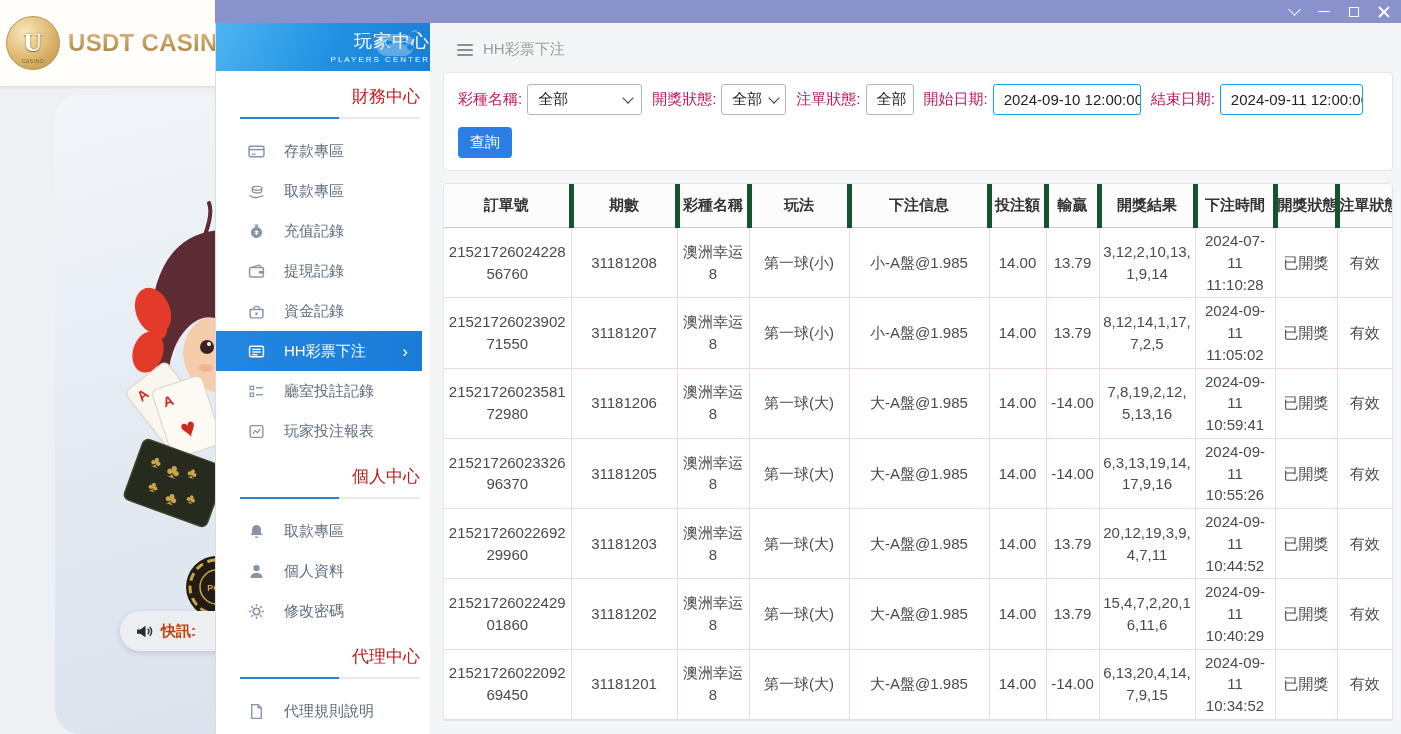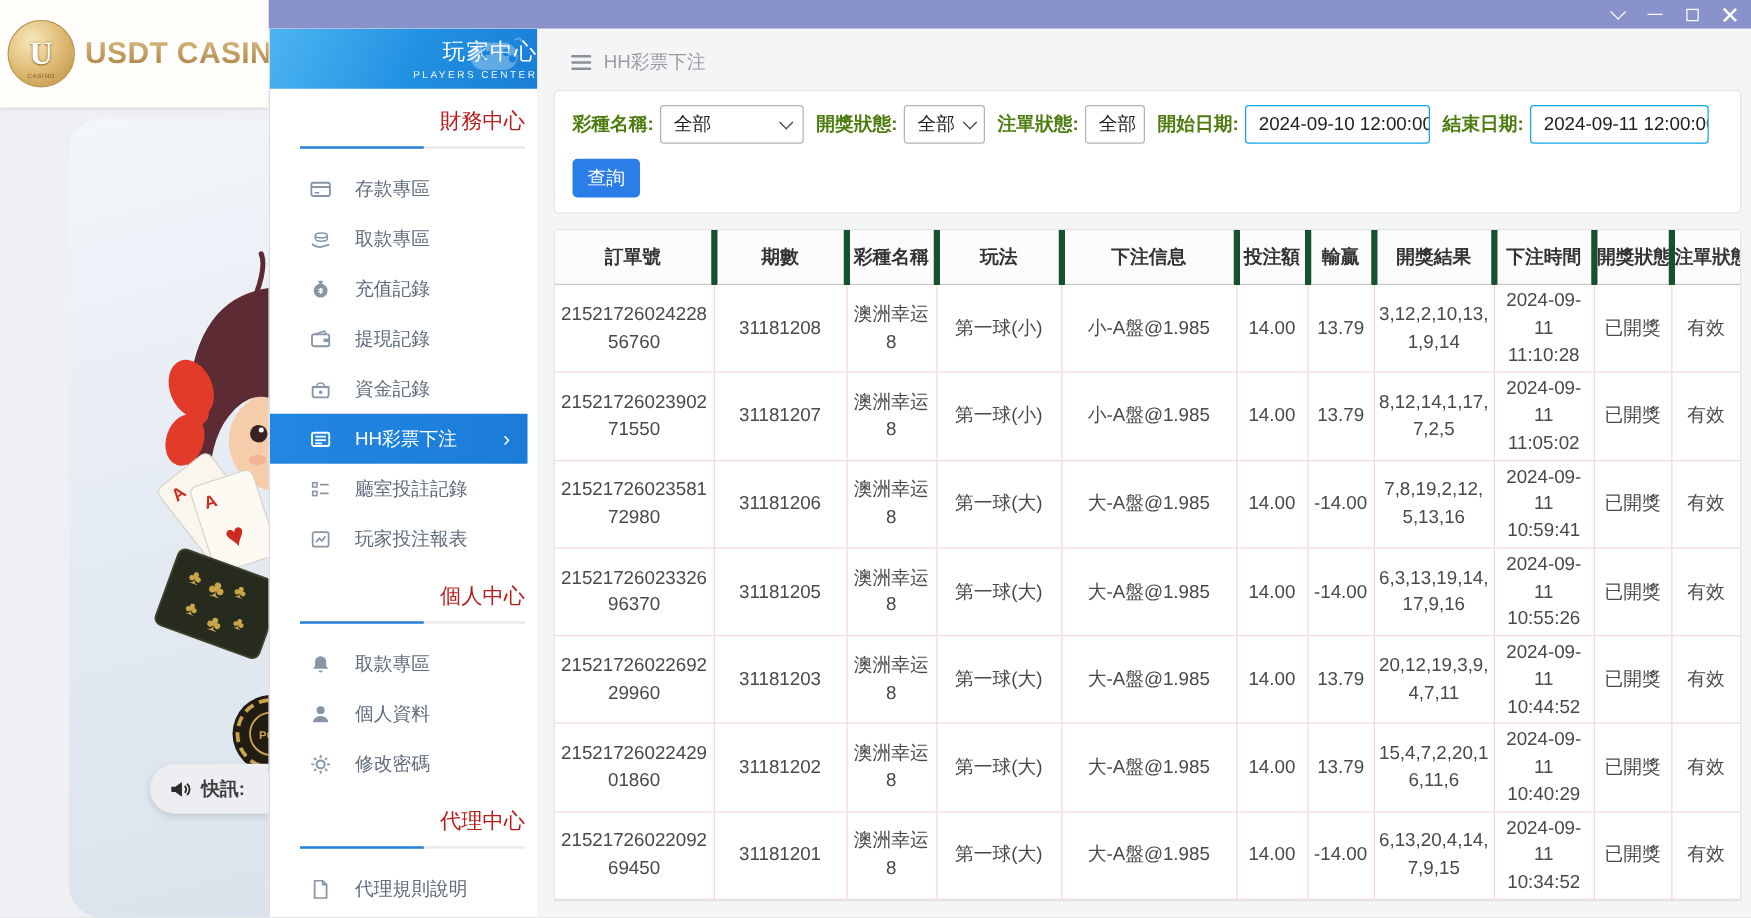--- a/index.html
+++ b/index.html
@@ -19,21 +19,21 @@
   #brand-text{margin-left:8px;font-size:24px;font-weight:bold;letter-spacing:.3px;white-space:nowrap;
         background:linear-gradient(180deg,#dcba83,#a5803f);-webkit-background-clip:text;background-clip:text;
         -webkit-text-fill-color:transparent;color:#b08c52;}
 
   #mascot-card{position:absolute;left:55px;top:95px;width:360px;height:639px;border-radius:26px;
         background:linear-gradient(165deg,#f3f6fa 0%,#e2e9f1 55%,#d9e2ec 100%);overflow:hidden;}
 
   #marquee-pill{position:absolute;left:120px;top:611px;width:200px;height:40px;border-radius:20px;
         background:#eceef2;box-shadow:0 2px 6px rgba(0,0,0,.14);display:flex;align-items:center;
         padding-left:16px;box-sizing:border-box;gap:8px;}
-  #marquee-pill .lbl{font-weight:bold;font-size:15px;color:#404040;}
+  #marquee-pill .lbl{font-weight:bold;font-size:15px;color:#c2410c;}
 
   
   #titlebar{position:absolute;left:215px;top:0;width:1186px;height:23px;background:#8a92cc;
         display:flex;justify-content:flex-end;align-items:center;padding-right:2px;box-sizing:border-box;}
   .win-ctrl{width:30px;height:23px;display:flex;align-items:center;justify-content:center;cursor:pointer;}
   .ctrl-chevron{width:8px;height:8px;border-right:1.6px solid #fff;border-bottom:1.6px solid #fff;
         transform:rotate(45deg);margin-top:-4px;}
   .ctrl-min{width:12px;height:1.7px;background:#fff;}
   .ctrl-max{width:10px;height:10px;border:1.7px solid #fff;box-sizing:border-box;}
   .ctrl-close{position:relative;width:12px;height:12px;}
@@ -65,21 +65,21 @@
   
   #main{position:absolute;left:430px;top:23px;width:971px;height:711px;background:#f4f5f7;}
   #breadcrumb{display:flex;align-items:center;gap:10px;padding:17px 0 13px 27px;}
   .hamburger{display:flex;flex-direction:column;gap:3px;width:16px;cursor:pointer;}
   .hamburger span{height:2px;background:#8a8f96;border-radius:1px;}
   #breadcrumb .bc-text{font-size:15px;color:#9a9ca0;}
 
   #filter-panel{margin-left:13px;width:950px;box-sizing:border-box;background:#fff;
         border:1px solid #e3e5e9;border-radius:4px;padding:11px 14px 12px;}
   #filter-row{display:flex;align-items:center;flex-wrap:nowrap;}
-  .f-label{font-size:15px;color:#4d7c0f;margin-right:5px;white-space:nowrap;font-weight:bold;}
+  .f-label{font-size:15px;color:#be185d;margin-right:5px;white-space:nowrap;}
   .f-select,.f-input{height:31px;border-radius:3px;background:#fff;display:flex;align-items:center;
         box-sizing:border-box;margin-right:10px;font-size:15px;color:#1f1f1f;white-space:nowrap;overflow:hidden;}
   .f-select{border:1px solid #b4b4b4;justify-content:space-between;padding:0 9px 0 10px;cursor:pointer;}
   .f-input{border:1px solid #0ea5e9;padding:0 10px;}
   .sel-chev{width:7px;height:7px;border-right:1.8px solid #3c3c3c;border-bottom:1.8px solid #3c3c3c;
         transform:rotate(45deg);margin:-3px 0 0 8px;flex:0 0 auto;}
   #search-btn{margin-top:12px;width:54px;height:31px;background:#2b7de8;color:#fff;border:none;
         border-radius:4px;font-size:15px;cursor:pointer;font-family:inherit;}
 
   #table-panel{margin-left:13px;margin-top:12px;width:950px;box-sizing:border-box;background:#fff;
@@ -410,21 +410,21 @@
         <tbody>
             <tr>
               <td class="brk">2152172602422856760</td>
               <td>31181208</td>
               <td>澳洲幸运8</td>
               <td>第一球(小)</td>
               <td>小-A盤@1.985</td>
               <td>14.00</td>
               <td>13.79</td>
               <td class="brk">3,12,2,10,13,1,9,14</td>
-              <td>2024-09-11 11:10:28</td>
+              <td>2024-07-11 11:10:28</td>
               <td>已開獎</td>
               <td>有效</td>
             </tr>
             <tr>
               <td class="brk">2152172602390271550</td>
               <td>31181207</td>
               <td>澳洲幸运8</td>
               <td>第一球(小)</td>
               <td>小-A盤@1.985</td>
               <td>14.00</td>

